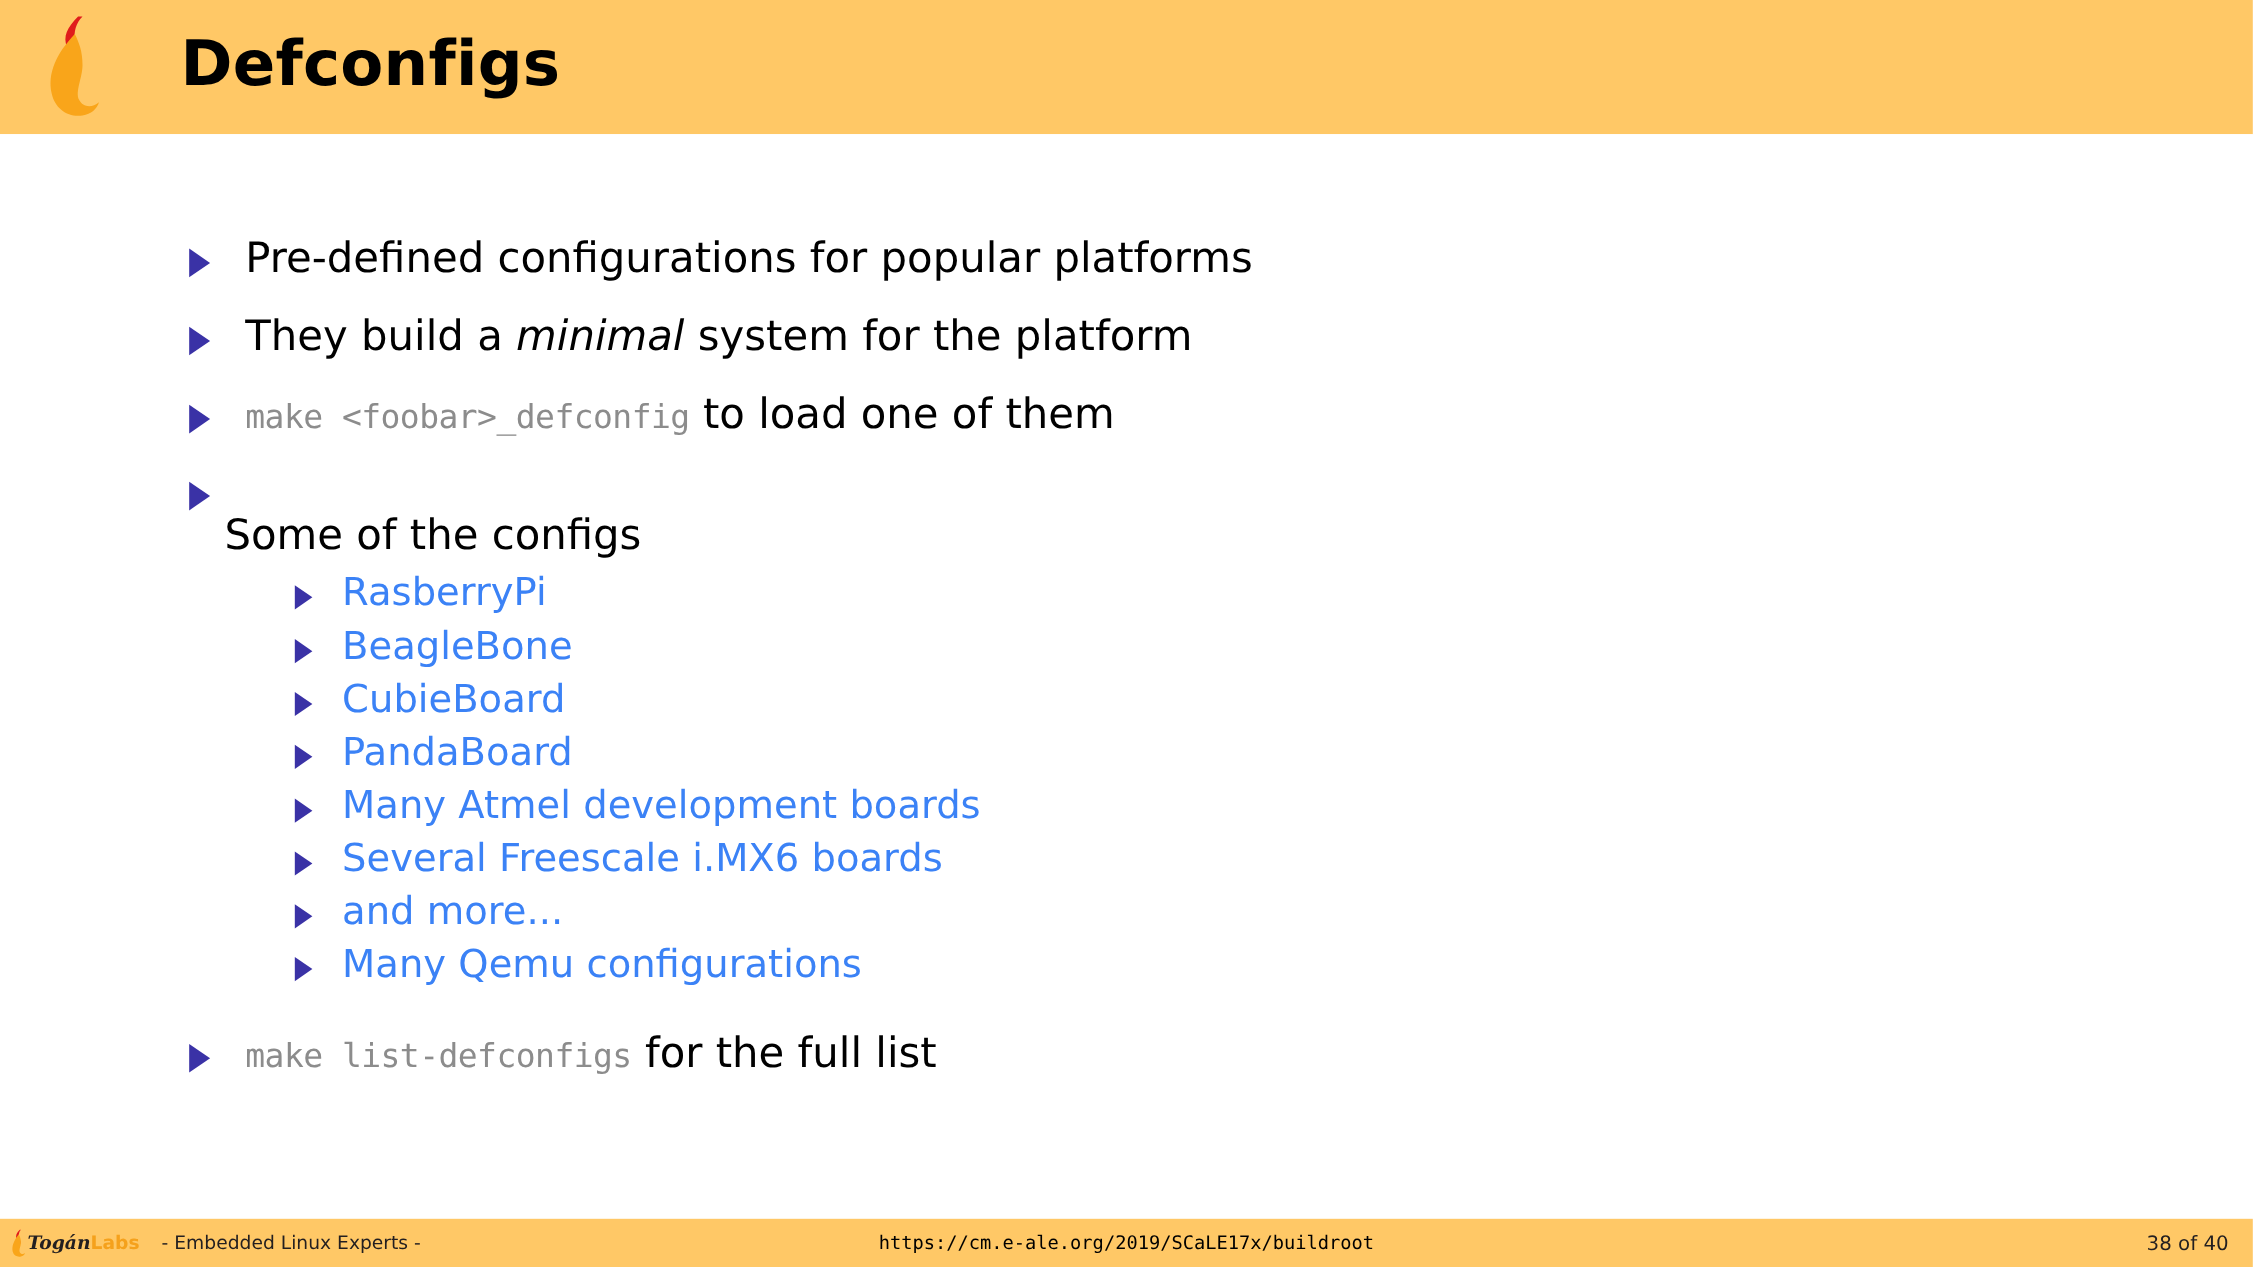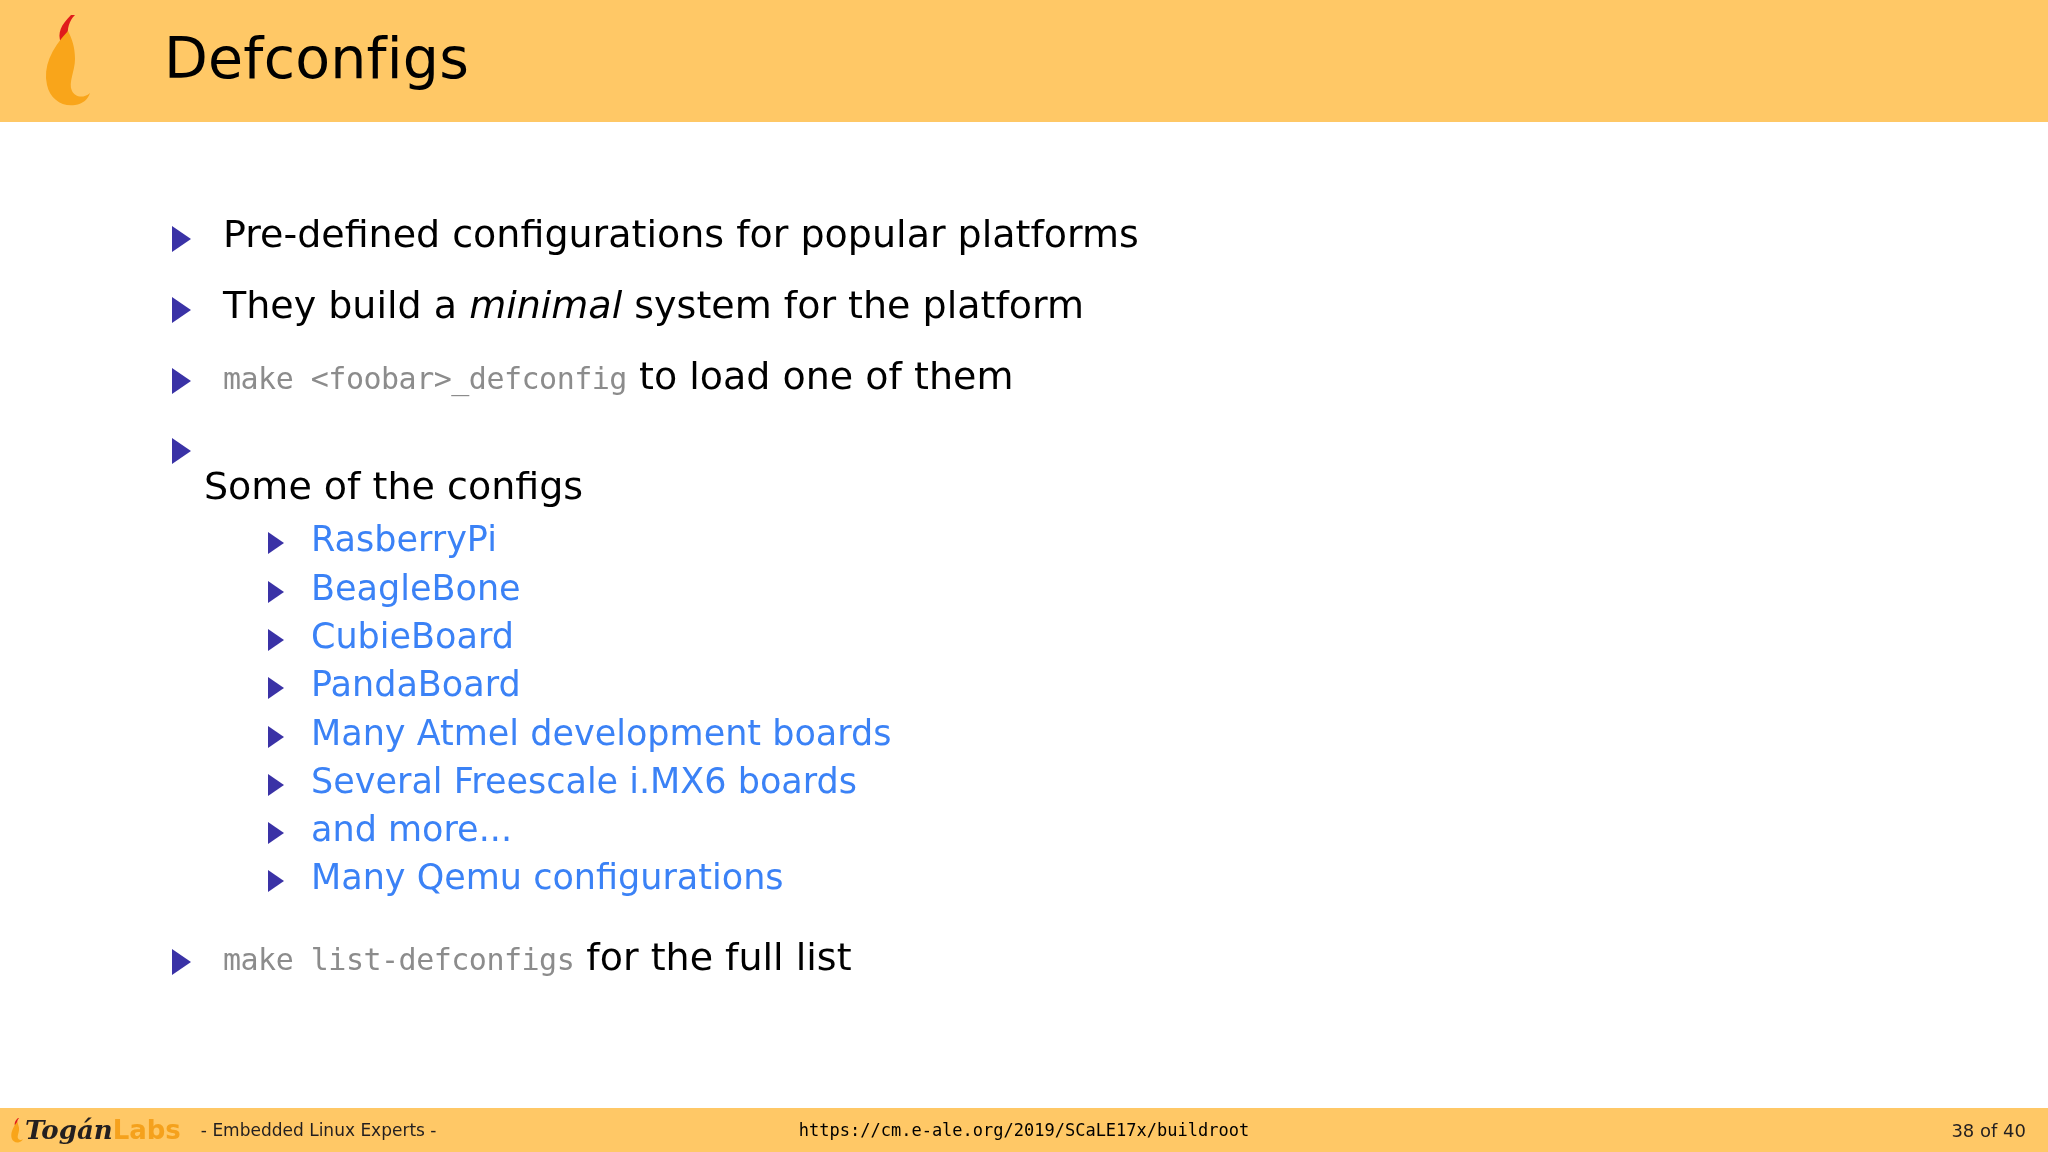--- a/index.html
+++ b/index.html
@@ -31,21 +31,21 @@
     height: 110px;
     margin-left: 18px;
     flex: 0 0 auto;
     display: flex;
     align-items: center;
     justify-content: center;
   }
   .header-title {
     font-family: "DejaVu Sans", sans-serif;
     font-size: 57px;
-    font-weight: 400;
+    font-weight: 700;
     color: #000000;
     margin-left: 50px;
     letter-spacing: 0.2px;
     line-height: 1;
     padding-bottom: 6px;
   }
 
   
   .slide-body {
     position: absolute;
@@ -141,21 +141,21 @@
   }
   .footer-left {
     display: flex;
     align-items: center;
     margin-left: 10px;
     flex: 0 0 auto;
   }
   .footer-logo {
     display: flex;
     align-items: flex-end;
-    font-size: 26px;
+    font-size: 17px;
     font-style: italic;
     font-weight: bold;
     font-family: "DejaVu Serif", serif;
     line-height: 1;
   }
   .footer-logo .tg { color: #231f20; }
   .footer-logo .lb { color: #f5a11c; font-family: "DejaVu Sans", sans-serif; font-style: normal; }
   .footer-flame {
     width: 14px; height: 26px;
     margin-right: 1px;

